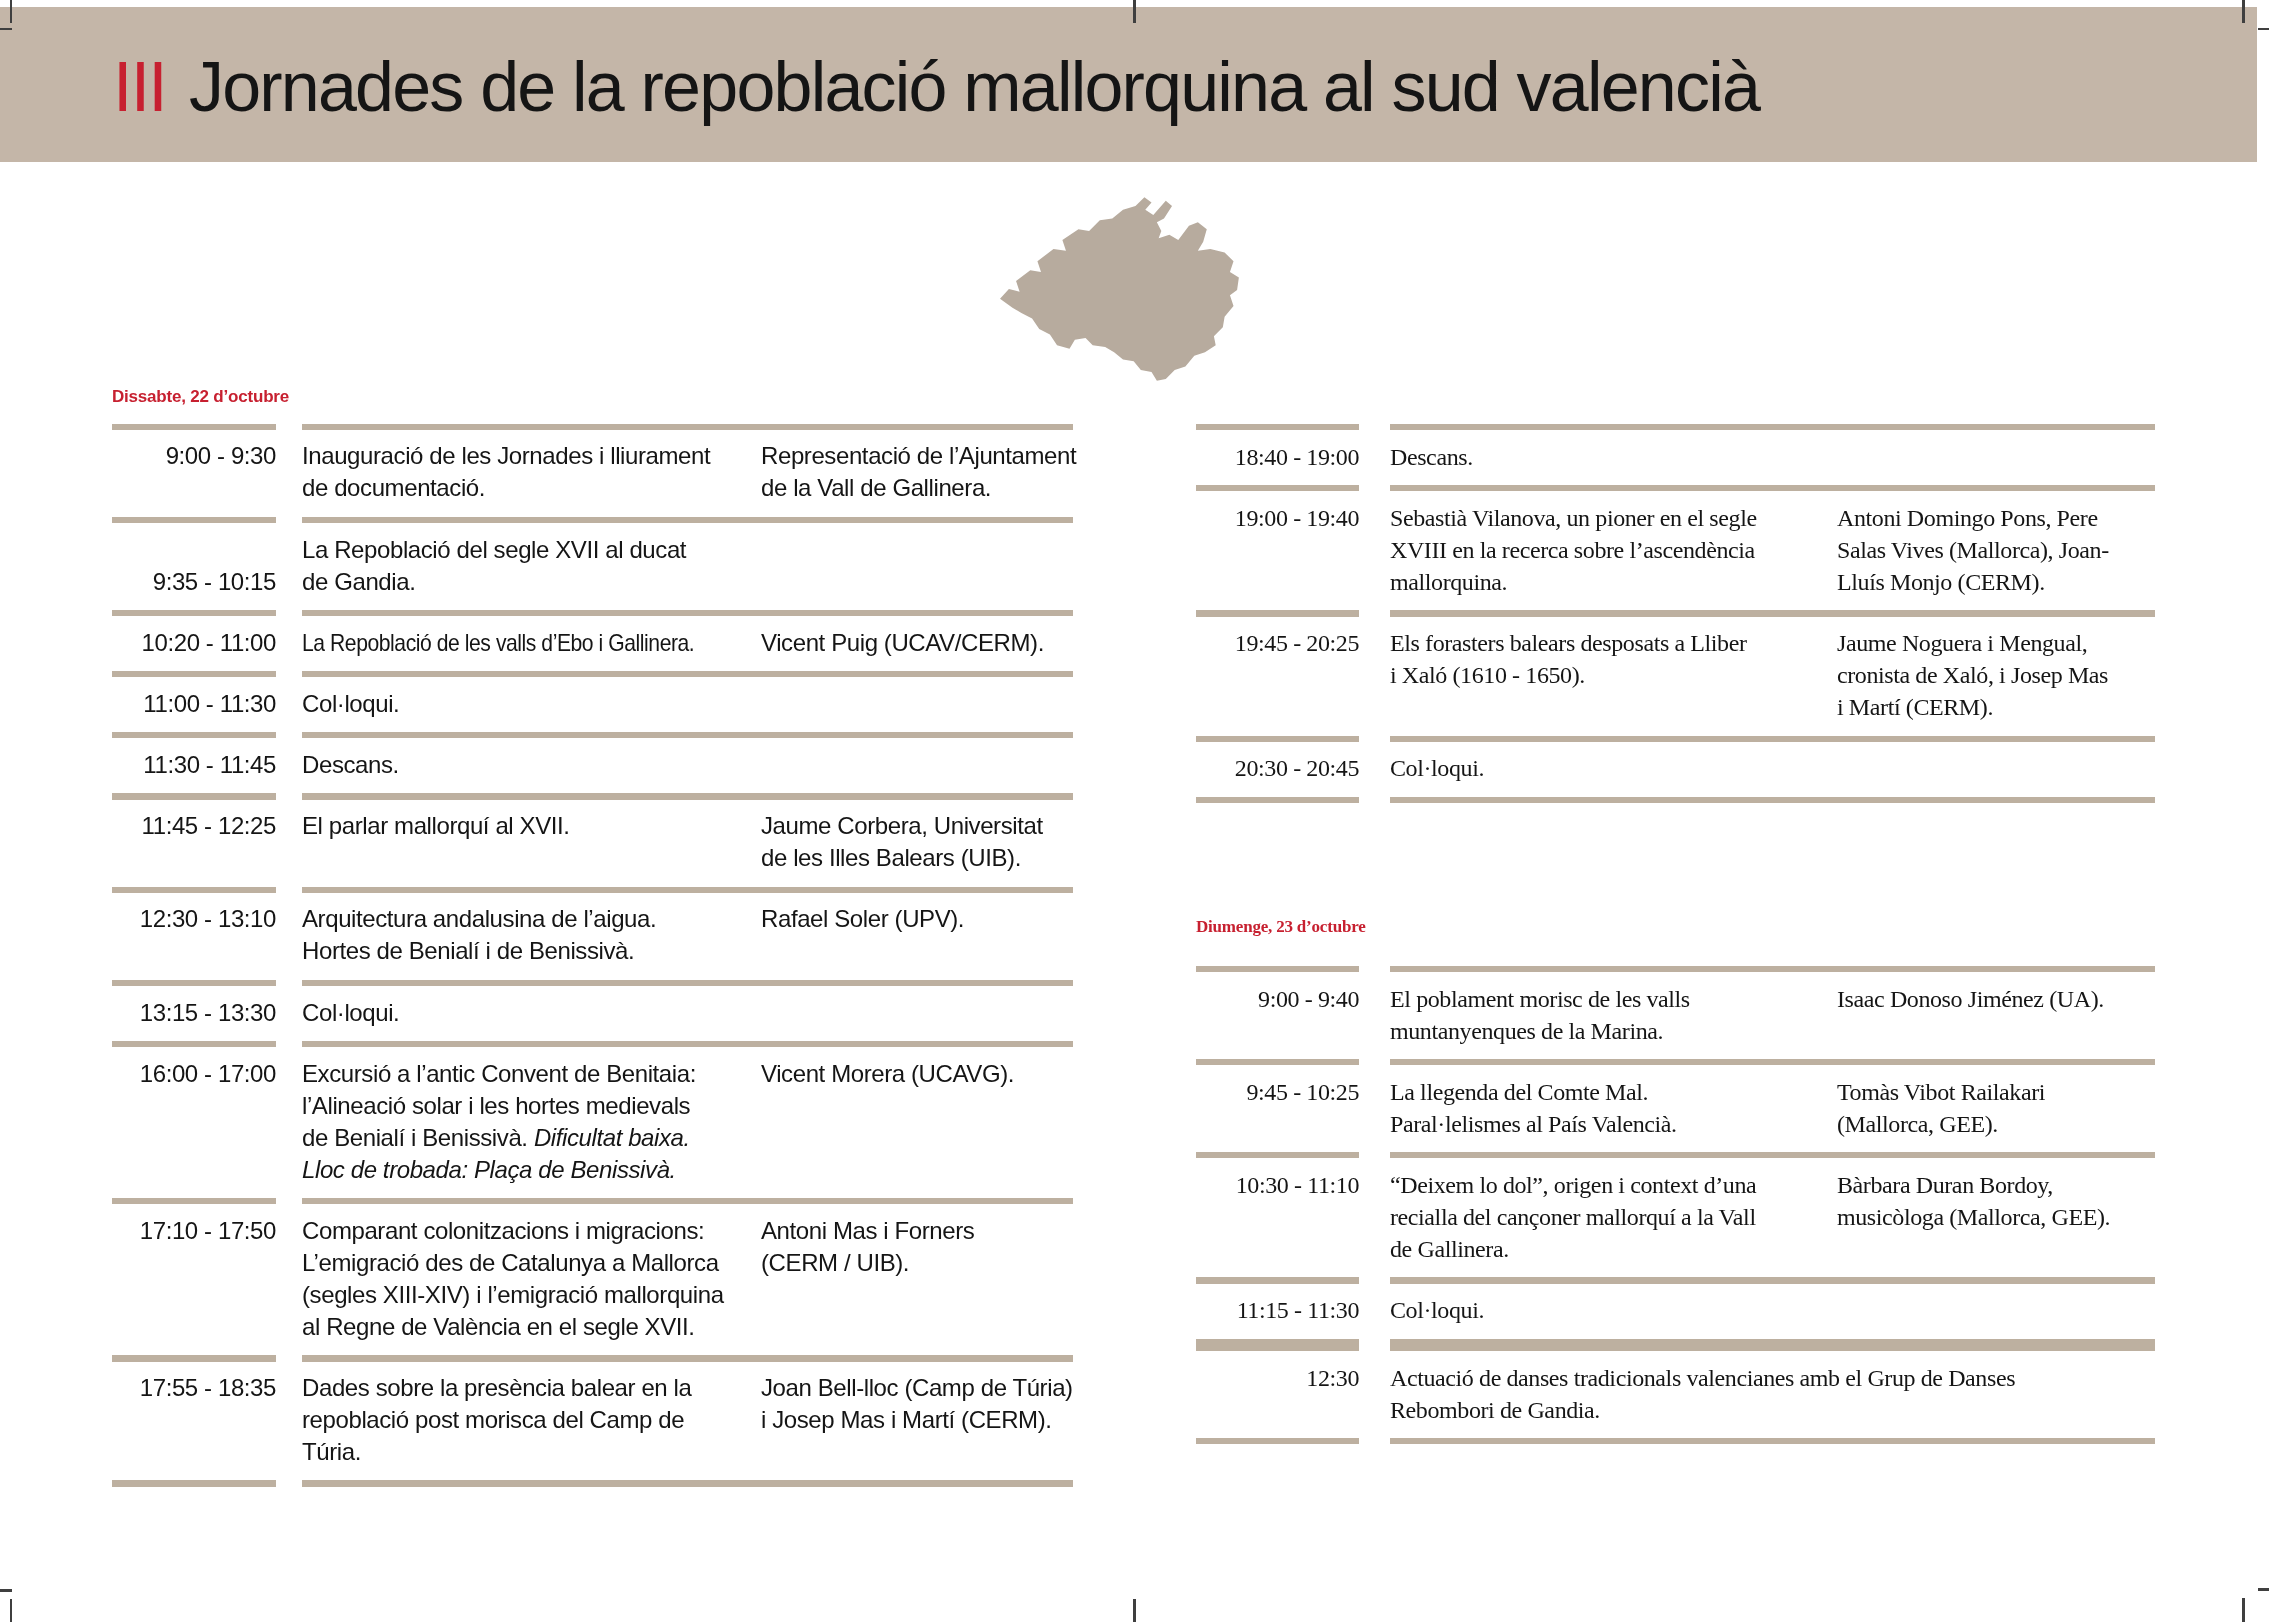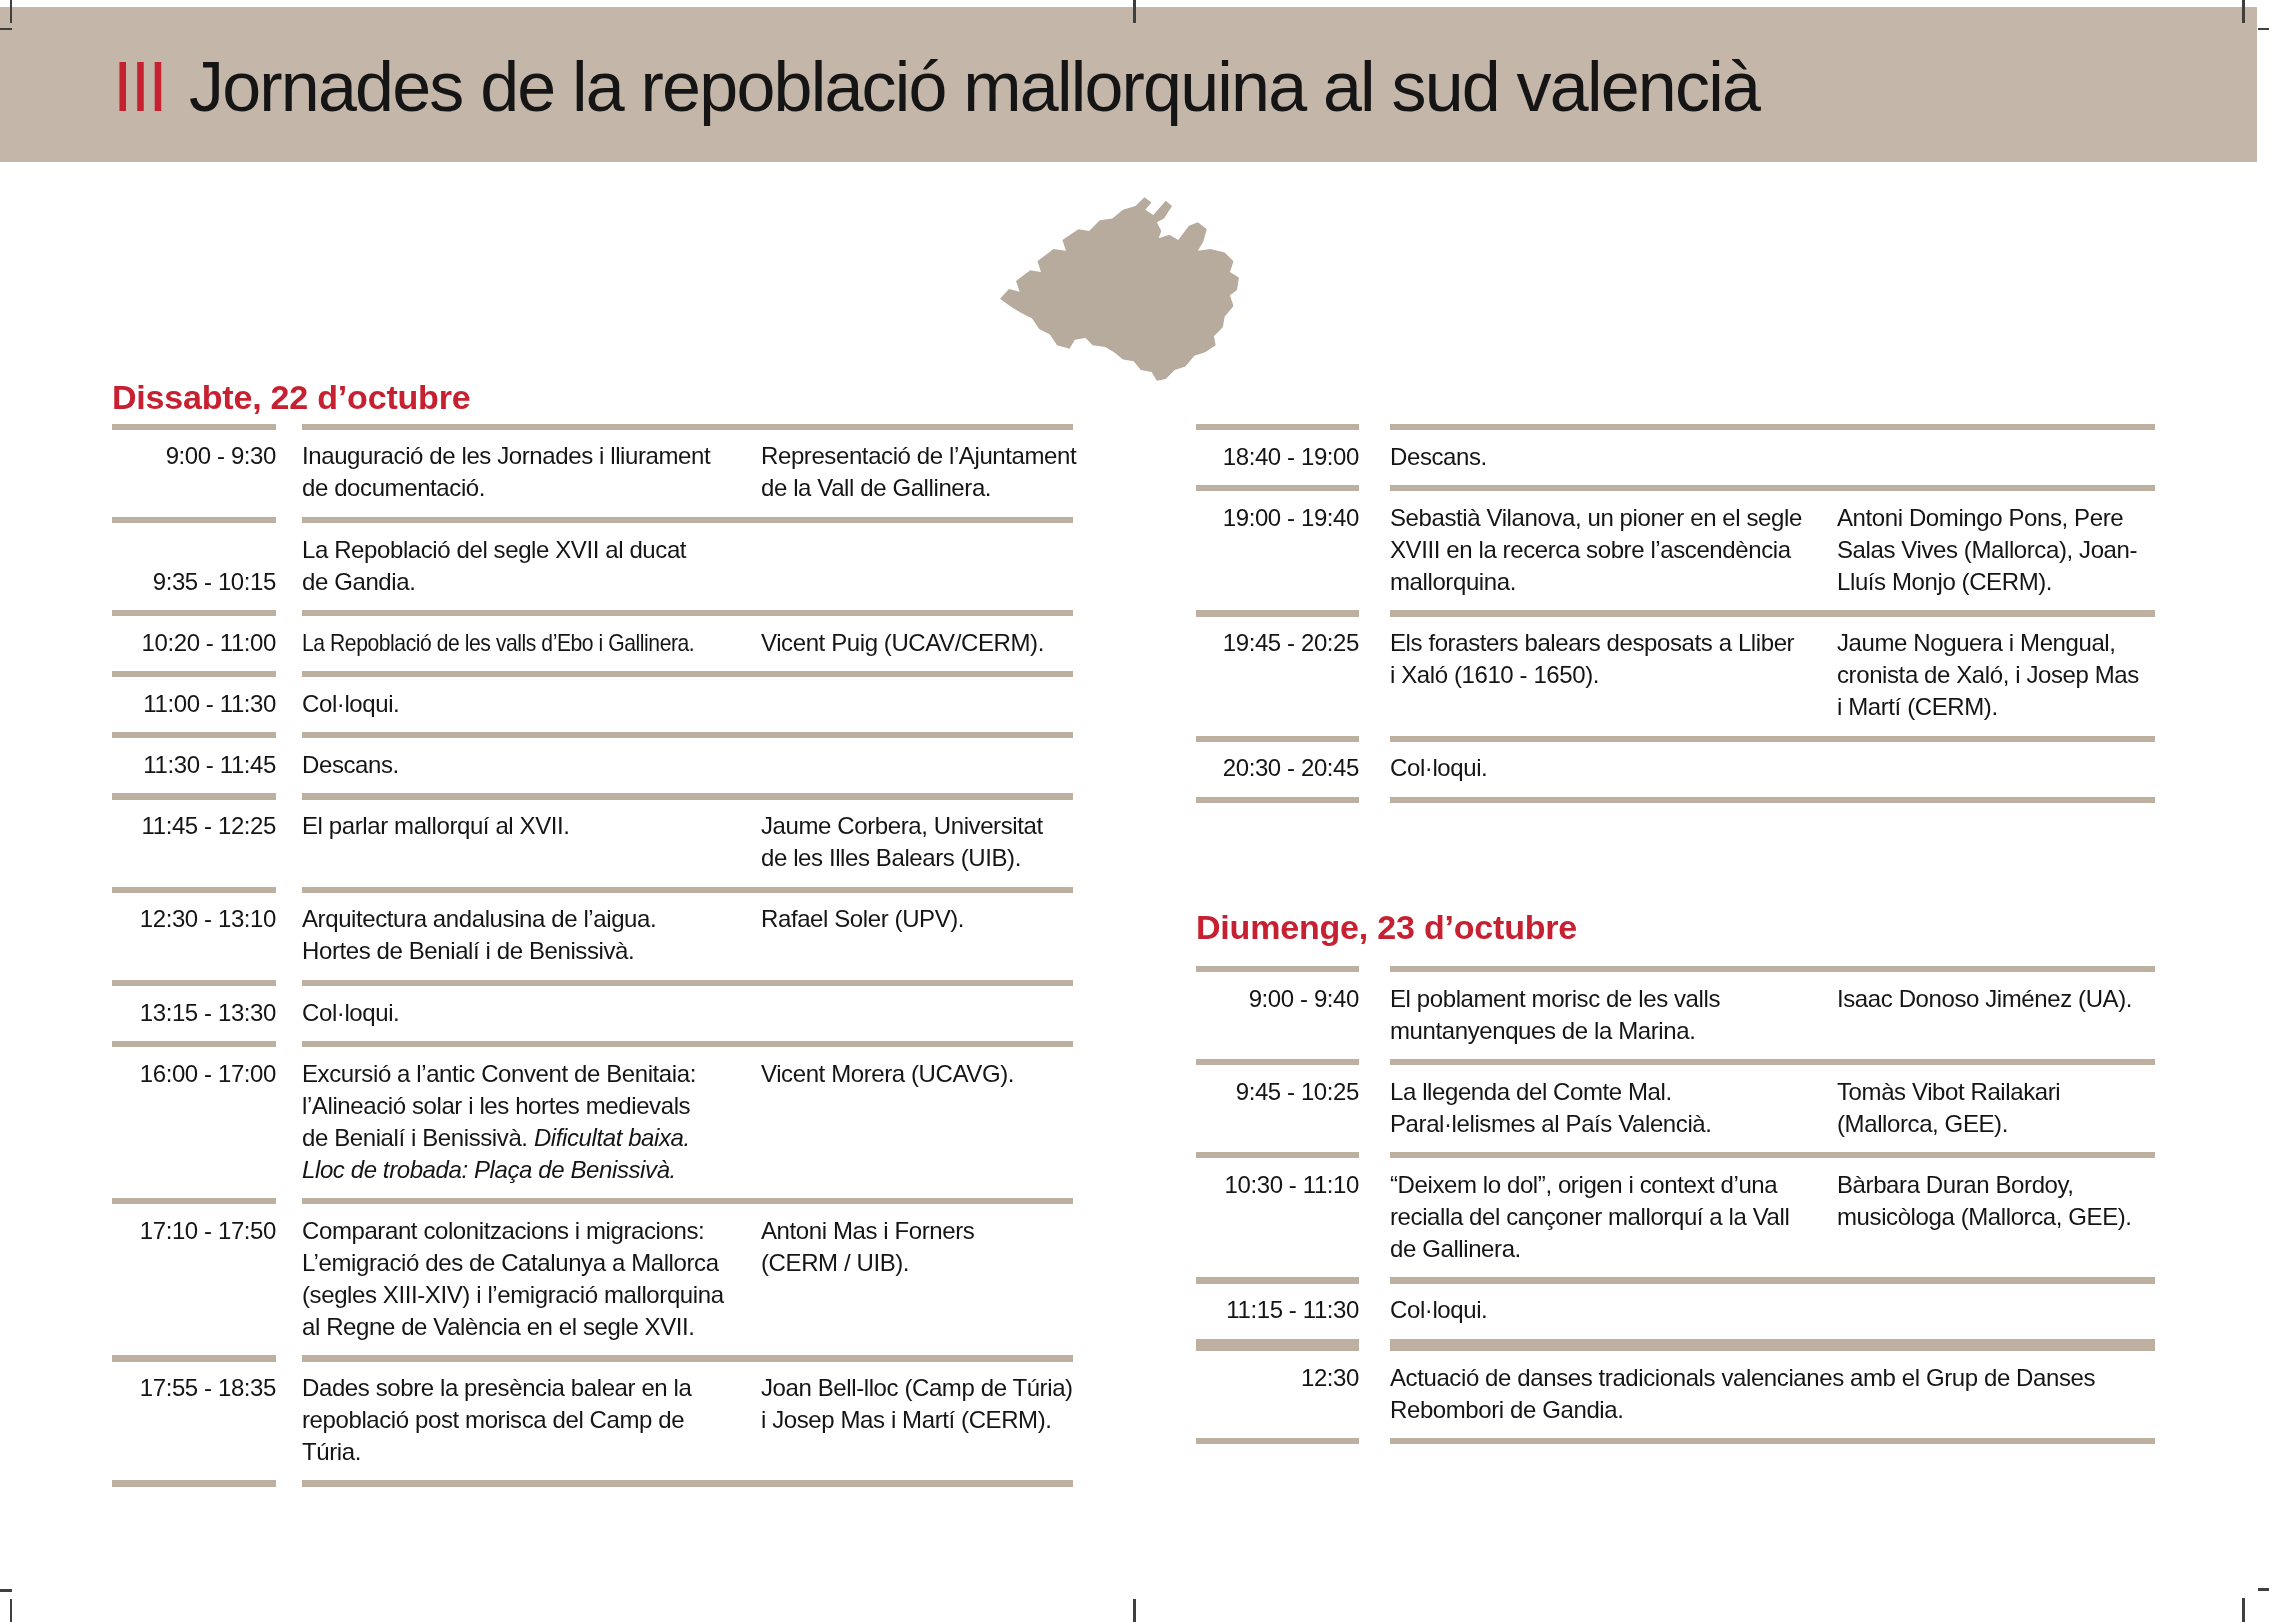--- a/index.html
+++ b/index.html
@@ -19,23 +19,23 @@
     margin-left:113px;font-size:70px;line-height:85px;letter-spacing:-1.8px;
     white-space:pre;display:flex;align-items:baseline;
   }
   .title .roman{color:var(--accent,#c72030);margin-right:23px;}
   
   .map{position:absolute;left:1000px;top:195px;width:246px;height:188px;}
   .map path{fill:var(--map,#b7ab9e);}
   
   .col{position:absolute;}
   .col-left{left:112px;top:381px;width:961px;}
-  .col-right{left:1196px;top:424px;width:959px;}
+  .col-right{left:1196px;top:424px;width:959px;font-family:Liberation Serif, serif;}
   .day-heading{
-    font-size:34px;line-height:32px;font-weight:700;
+    font-size:17px;line-height:32px;font-weight:700;
     color:var(--accent,#c72030);letter-spacing:-0.2px;
   }
   .col-left .day-heading{margin:0 0 10.6px 0;}
   .col-right .day-heading{margin:108px 0 23px 0;}
   
   .divider{display:flex;height:6.2px;}
   .divider .d1{background:var(--divider,#bdb0a0);}
   .divider .dgap{background:transparent;}
   .divider .d2{flex:1;background:var(--divider,#bdb0a0);}
   .col-left .divider .d1,.col-left .cell-time{width:164px;}

